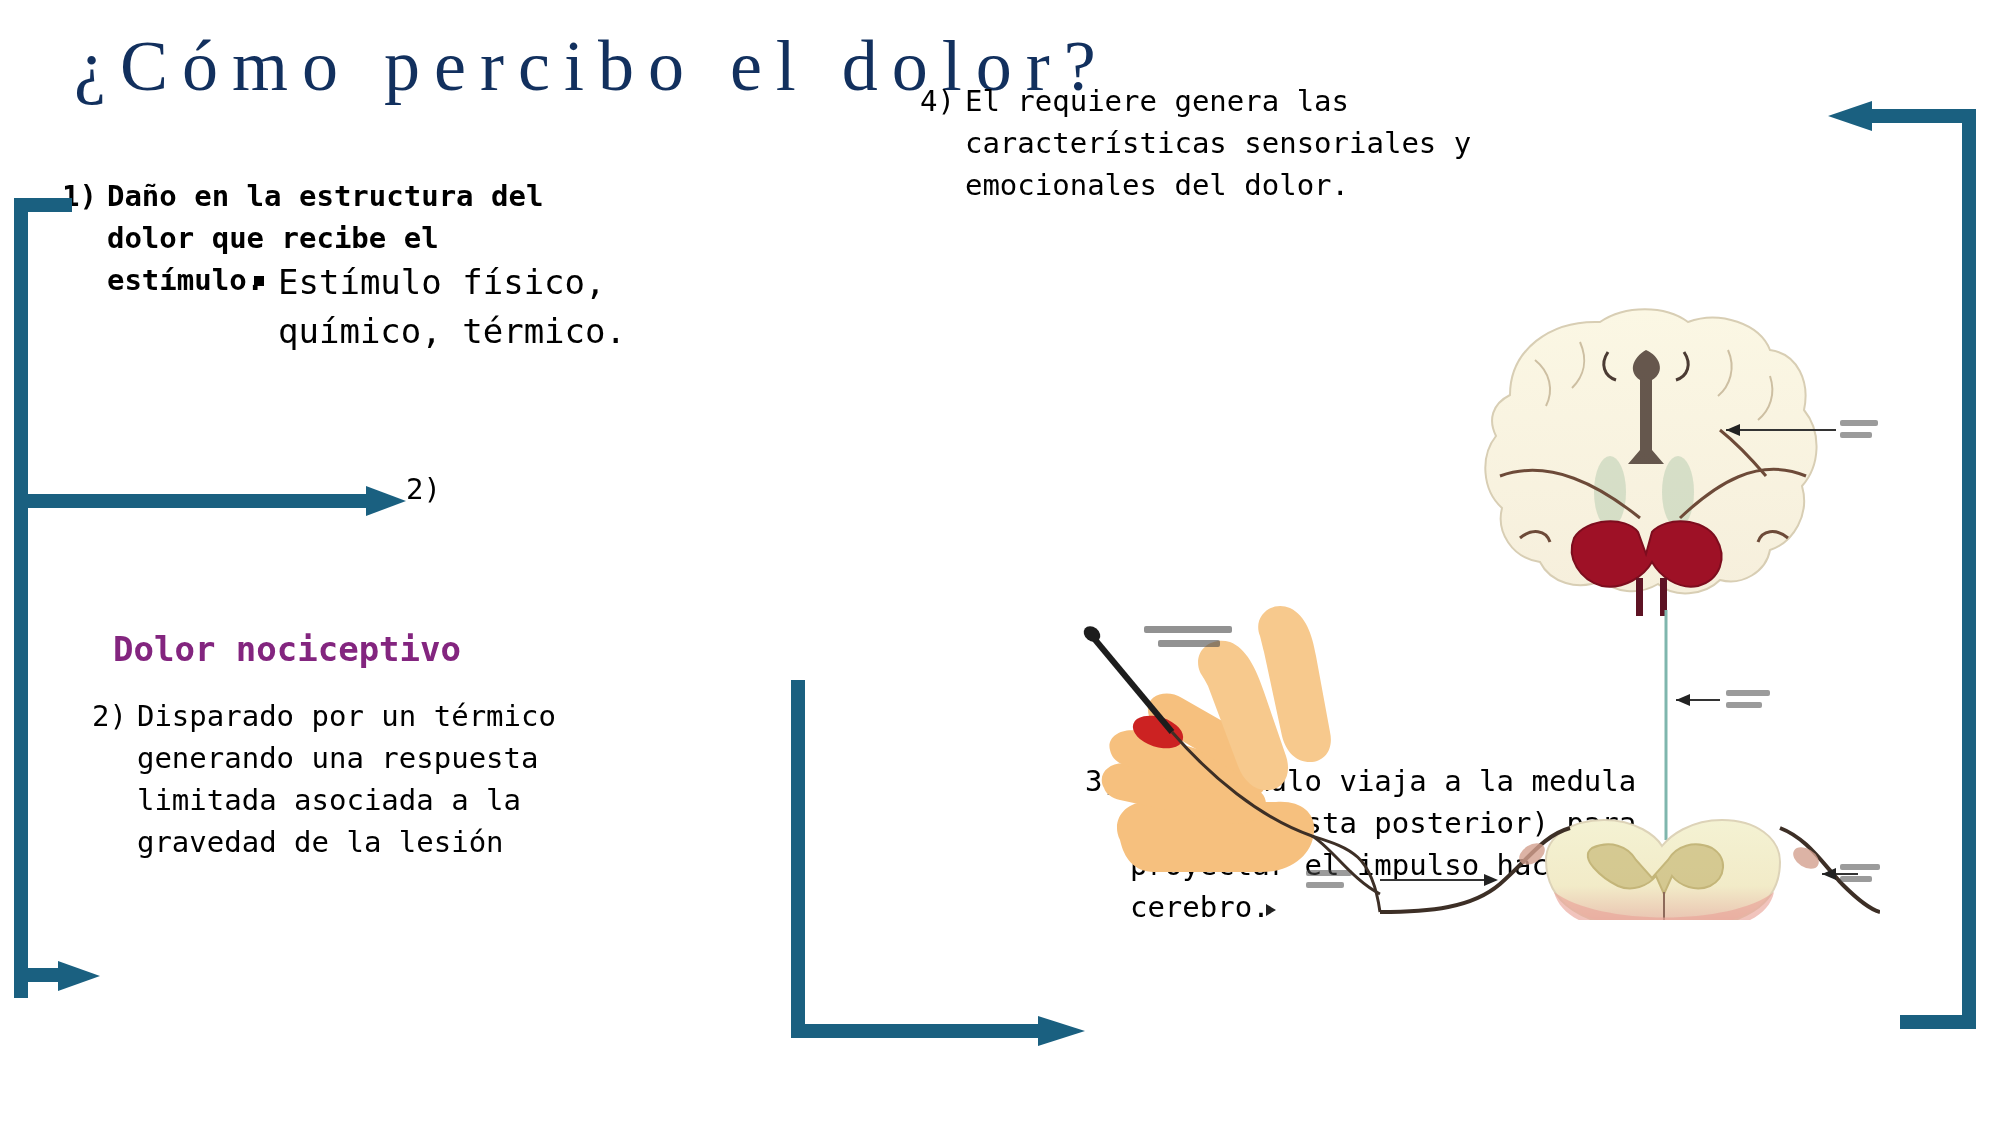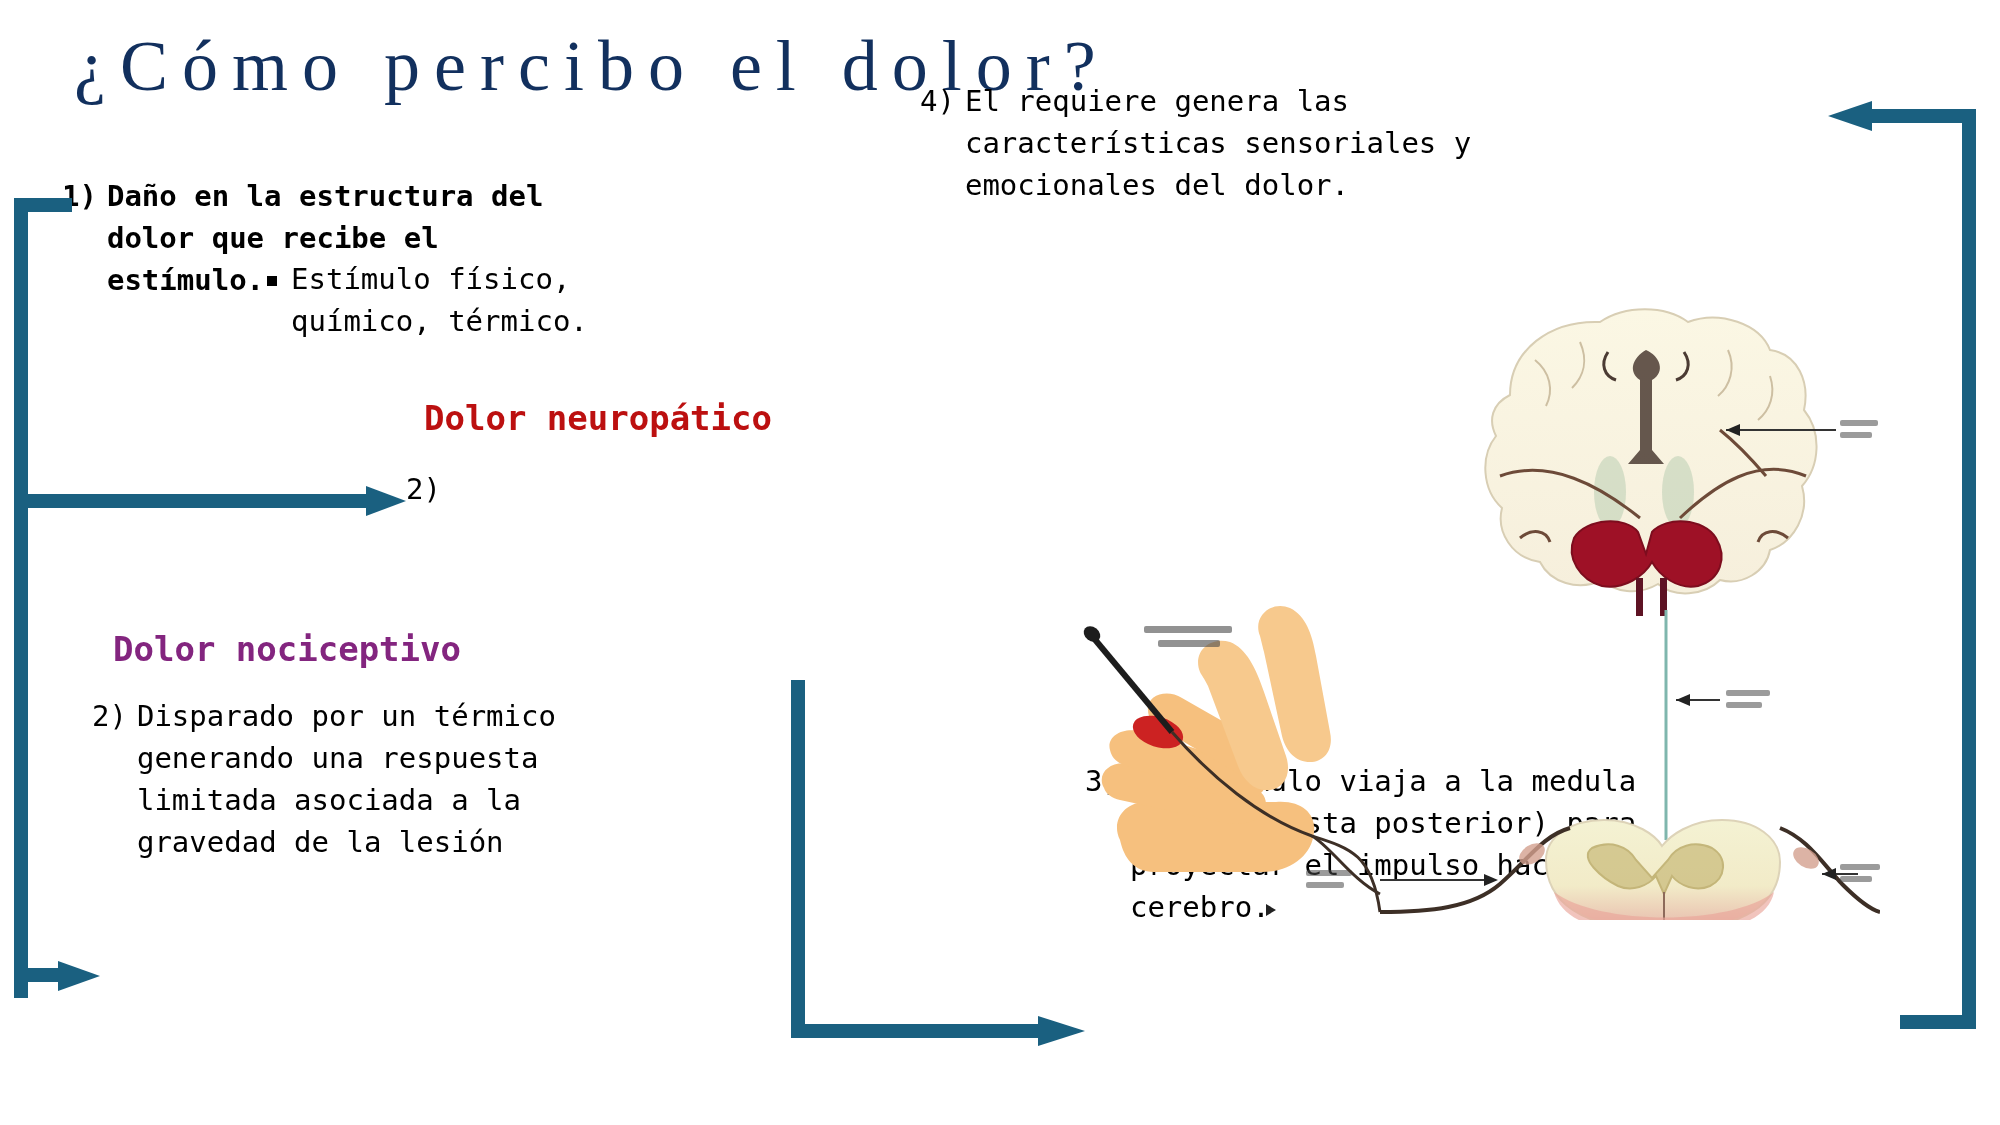--- a/index.html
+++ b/index.html
@@ -50,27 +50,27 @@
     white-space: pre-wrap;
   }
   .bold { font-weight: bold; }
 
   
   #step1 { left: 62px; top: 175px; width: 520px; font-weight: bold; font-size: 29px; }
 
   
   #sub-stimulus {
     position: absolute;
-    left: 267px;
+    left: 254px;
     top: 258px;
     width: 380px;
     display: flex;
     align-items: flex-start;
     font-family: "DejaVu Sans Mono", "Liberation Mono", monospace;
-    font-size: 29px;
+    font-size: 34px;
     line-height: 1.45;
     color: #000;
   }
   #sub-stimulus .sq {
     width: 10px; height: 10px;
     background: #000;
     margin-top: 18px;
     margin-right: 14px;
     flex: 0 0 auto;
   }
@@ -125,21 +125,20 @@
   <div class="num-list bold" id="step1">
     <span class="marker">1)</span>
     <span class="body">Daño en la estructura del dolor que recibe el estímulo.</span>
   </div>
 
   <div id="sub-stimulus">
     <span class="sq"></span>
     <span>Estímulo físico, químico, térmico.</span>
   </div>
 
-  <div class="heading" id="h-neuropatico">Dolor neuropático</div>
 
   <div class="num-list" id="step2n">
     <span class="marker">2)</span>
   </div>
 
   <div class="heading" id="h-nociceptivo">Dolor nociceptivo</div>
 
   <div class="num-list" id="step2c">
     <span class="marker">2)</span>
     <span class="body">Disparado por un térmico generando una respuesta limitada asociada a la gravedad de la lesión</span>

